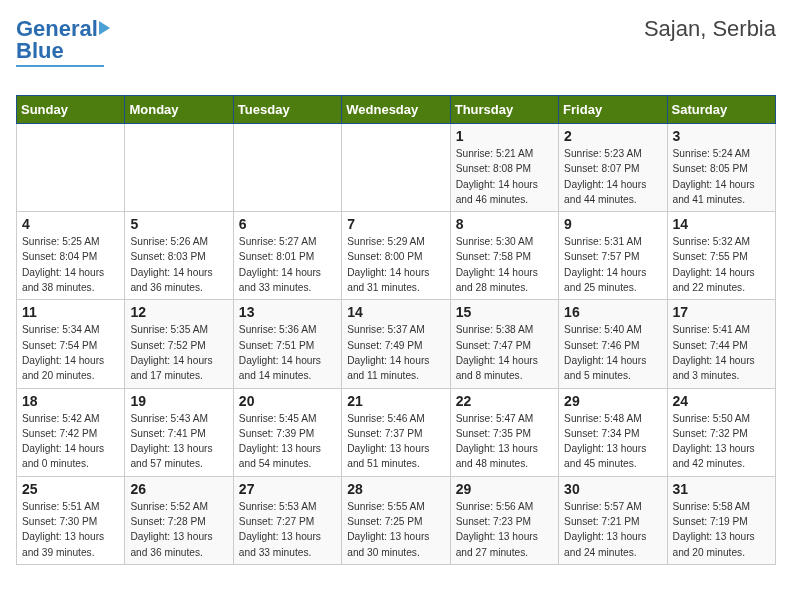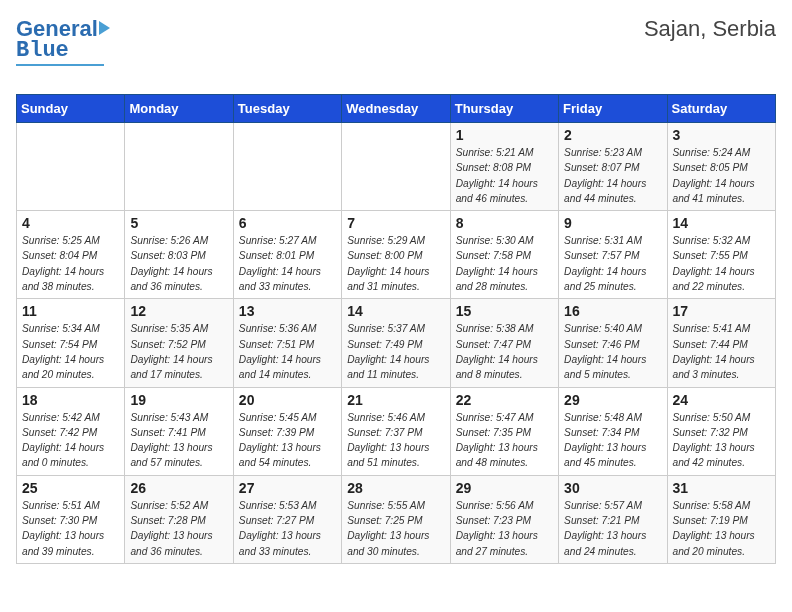--- a/index.html
+++ b/index.html
@@ -32,21 +32,21 @@
     .location {
       font-size: 22px;
       color: #444;
     }
     table {
       width: 100%;
       border-collapse: collapse;
       table-layout: fixed;
     }
     thead tr th {
-      background: #1d4ed8;
+      background: #4d7c0f;
       color: #fff;
       font-size: 13px;
       font-weight: bold;
       padding: 6px 4px;
       text-align: left;
       border: 1px solid #1a4f8a;
     }
     tbody tr td {
       vertical-align: top;
       border: 1px solid #ccc;
@@ -66,21 +66,20 @@
       font-size: 14px;
       font-weight: bold;
       color: #222;
       display: block;
       margin-bottom: 2px;
     }
     .day-info {
       font-size: 10.2px;
       line-height: 1.5;
       color: #333;
-      font-style: italic;
     }
     td.empty {
       background: #fff !important;
     }
     .logo-row {
       display: flex;
       align-items: center;
     }
     .logo-blue { color: #2b6cb0; font-size: 22px; font-weight: bold; }
     .logo-arrow {
@@ -102,21 +101,21 @@
   </style>
 </head>
 <body>
 
 <div class="header">
   <div class="logo">
     <div class="logo-row">
       <span class="logo-blue">General</span>
       <span class="logo-arrow"></span>
     </div>
-    <div class="logo-row" style="margin-top:-4px;font-family:Liberation Mono, monospace;">
+    <div class="logo-row" style="margin-top:-4px;">
       <span class="logo-blue">Blue</span>
     </div>
     <div class="logo-underline"></div>
   </div>
   <div class="title-block">
     <div class="location">Sajan, Serbia</div>
   </div>
 </div>
 
 <table>

